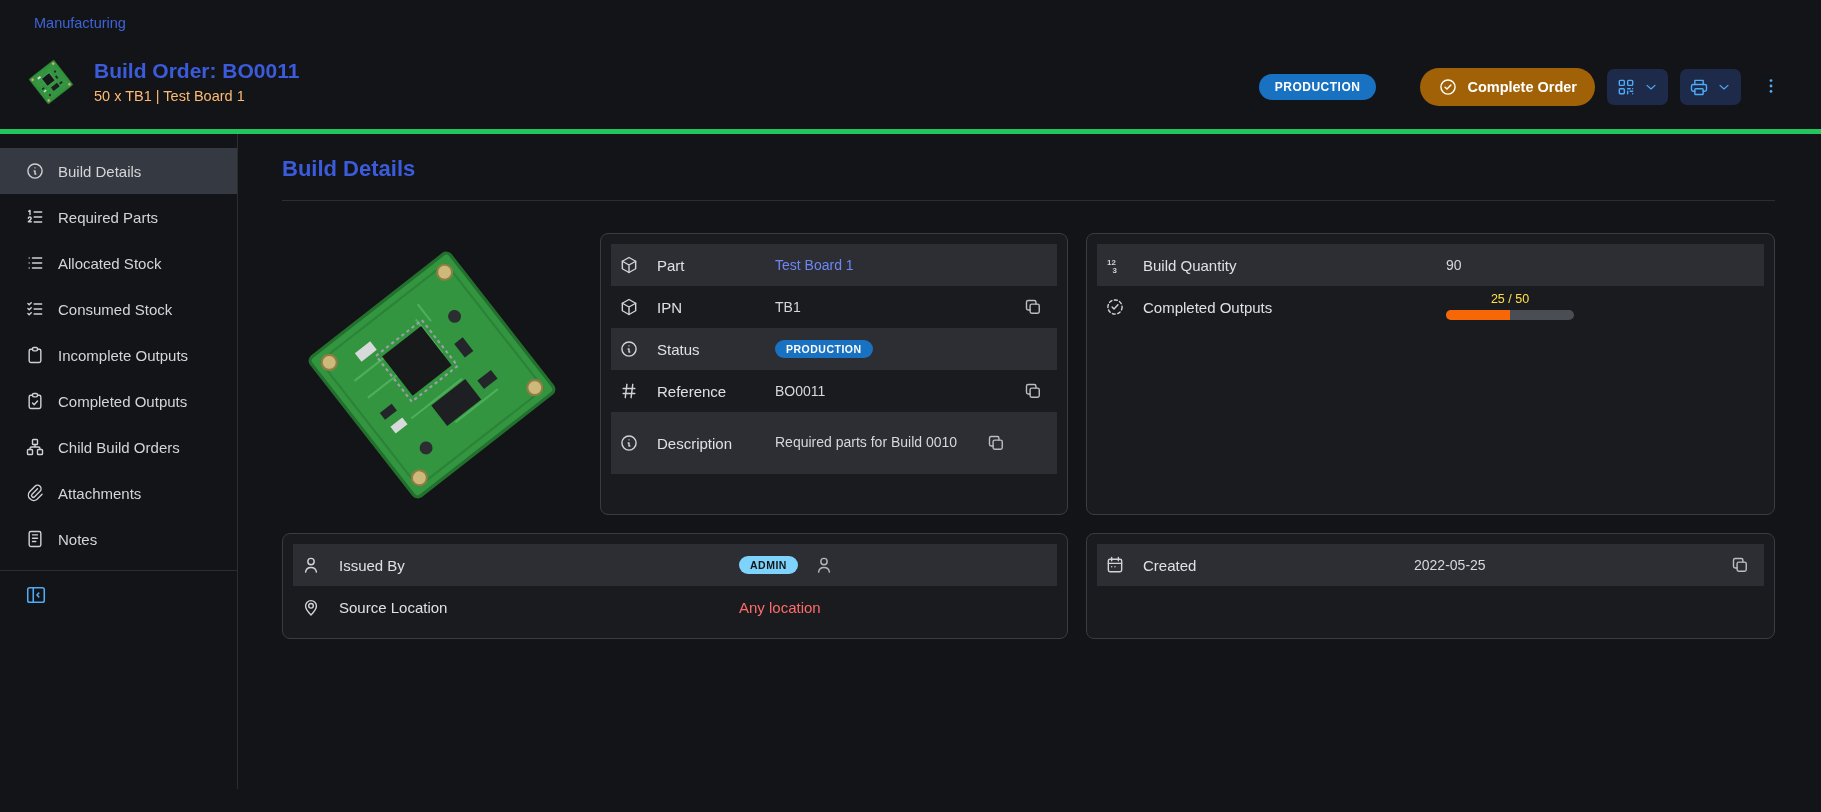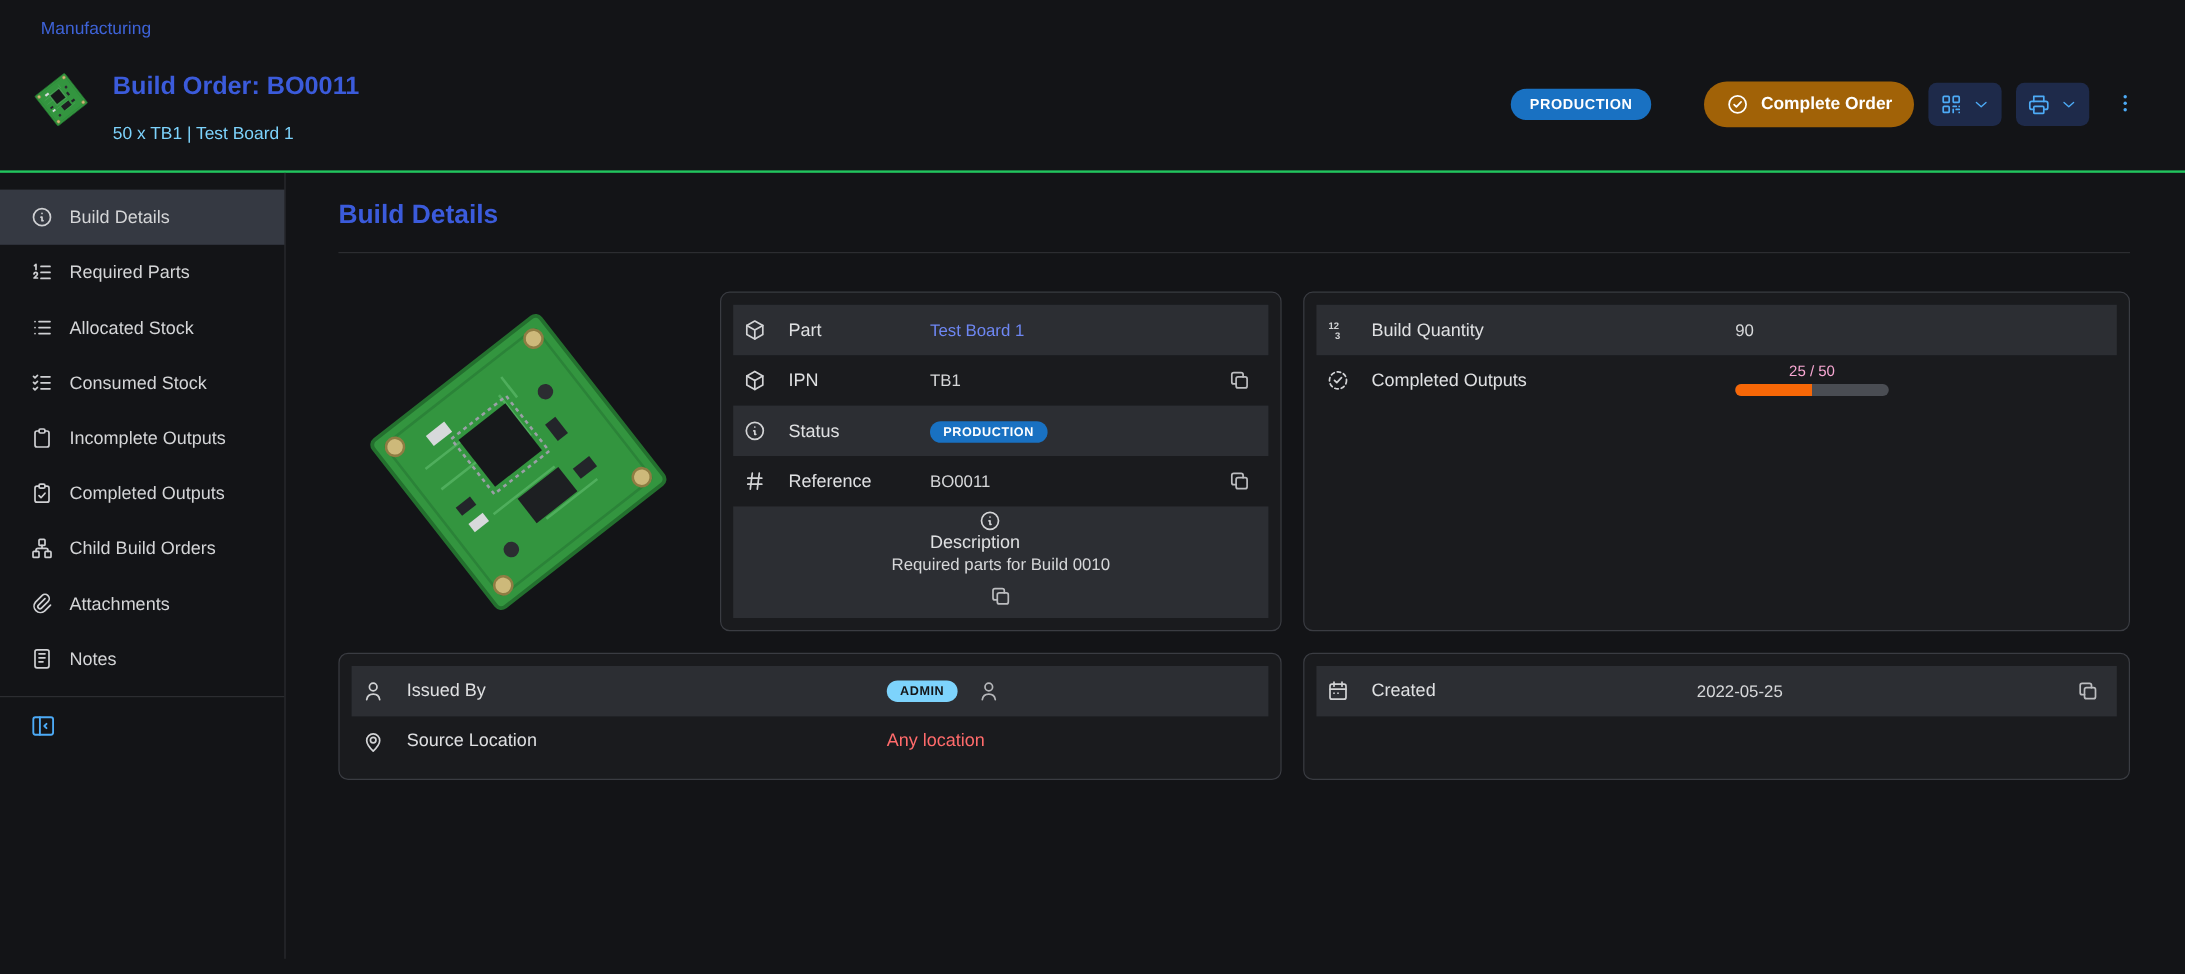--- a/index.html
+++ b/index.html
@@ -17,26 +17,26 @@
   .ic { width: 20px; height: 20px; stroke: currentColor; fill: none;
         stroke-width: 1.7; stroke-linecap: round; stroke-linejoin: round; flex: none; }
   .ic-sm { width: 16px; height: 16px; }
   .ic-lg { width: 22px; height: 22px; }
 
   
   .breadcrumb-bar { padding: 15px 0 10px 34px; }
   .breadcrumb-link { color: #3e63d8; font-size: 14.5px; cursor: pointer; }
 
   
-  .page-header { display: flex; align-items: flex-start; padding: 10px 40px 22px 26px;
-                 border-bottom: 2px solid #22c55e; }
+  .page-header { display: flex; align-items: center; padding: 10px 40px 22px 26px;
+                 border-bottom: 5px solid #22c55e; }
   .header-left { display: flex; gap: 18px; }
   .thumb { width: 50px; height: 50px; margin-top: 6px; }
   .page-title { color: #3b5bdb; font-size: 21px; font-weight: bold; margin-top: 8px; }
-  .page-subtitle { color: #7dd3fc; font-size: 14.5px; margin-top: 20px; }
+  .page-subtitle { color: #fdba74; font-size: 14.5px; margin-top: 5px; }
   .header-right { margin-left: auto; display: flex; align-items: center; gap: 12px; padding-top: 16px; }
   .status-badge { background: #1971c2; color: #fff; font-size: 12px; font-weight: bold;
                   letter-spacing: .5px; padding: 6px 16px; border-radius: 14px; }
   .btn-complete { display: flex; align-items: center; gap: 9px; background: #a16207; color: #fff;
                   border: none; border-radius: 19px; height: 38px; padding: 10px 18px;
                   font-size: 14.5px; font-weight: bold; cursor: pointer; margin-left: 32px;
                   font-family: inherit; }
   .split-btn { display: flex; align-items: center; gap: 7px; background: #1e2a4a; color: #4dabf7;
                border: none; border-radius: 7px; height: 36px; padding: 0 9px; cursor: pointer; }
   .btn-dots { background: none; border: none; color: #4dabf7; cursor: pointer; margin-left: 8px; }
@@ -64,37 +64,37 @@
   .panel-issued { grid-column: 1 / 3; grid-row: 2; }
   .panel-created { grid-column: 3; grid-row: 2; }
 
   .row { display: flex; align-items: center; min-height: 42px; padding: 2px 8px; }
   .row.light { background: #2c2e33; }
   .row-icon { width: 38px; color: #d2d3d5; display: flex; align-items: center; }
   .d-label { width: 118px; font-size: 15px; color: #dfe0e2; flex: none; }
   .p-stack { max-width: 62px; display: inline-block; line-height: 1.5; }
   .d-value { flex: 1; font-size: 14px; color: #d6d7d9; }
   .desc { max-width: 205px; line-height: 1.4; }
-  .row-tall { min-height: 62px; flex-direction: column; }
+  .row-tall { min-height: 62px; }
   .row-xtall { min-height: 68px; }
   .w-label { flex: 1; font-size: 15px; color: #dfe0e2; }
   .w-value { width: 310px; font-size: 14px; color: #d6d7d9; flex: none; }
   .link { color: #6e87f3; cursor: pointer; }
   .mini-badge { display: inline-block; background: #1971c2; color: #fff; font-size: 10.5px;
                 font-weight: bold; letter-spacing: .5px; padding: 3px 11px; border-radius: 11px; }
   .admin-badge { display: inline-block; background: #7dd3fc; color: #141517; font-size: 10.5px;
                  font-weight: bold; letter-spacing: .5px; padding: 3px 11px; border-radius: 11px; }
   .copy-btn { width: 32px; height: 32px; display: flex; align-items: center; justify-content: center;
               background: none; border: none; color: #bcbdc0; cursor: pointer; flex: none; }
   .red-text { color: #ff6b6b; font-size: 15px; }
   .val-with-icon { display: flex; align-items: center; gap: 16px; }
   .owner-icon { color: #b5b6b9; }
 
   .progress-wrap { width: 128px; }
-  .progress-text { font-size: 12.5px; color: #f9a8d4; text-align: center; margin-bottom: 4px; }
+  .progress-text { font-size: 12.5px; color: #fde047; text-align: center; margin-bottom: 4px; }
   .progress-track { height: 10px; border-radius: 6px; background: #4a4d53; overflow: hidden; }
   .progress-fill { height: 100%; background: #f76707; }
 </style>
 </head>
 <body>
 
 <svg width="0" height="0" style="position:absolute" aria-hidden="true">
   <defs>
     <symbol id="i-info" viewBox="0 0 24 24">
         <circle cx="12" cy="12" r="8.5"></circle>

